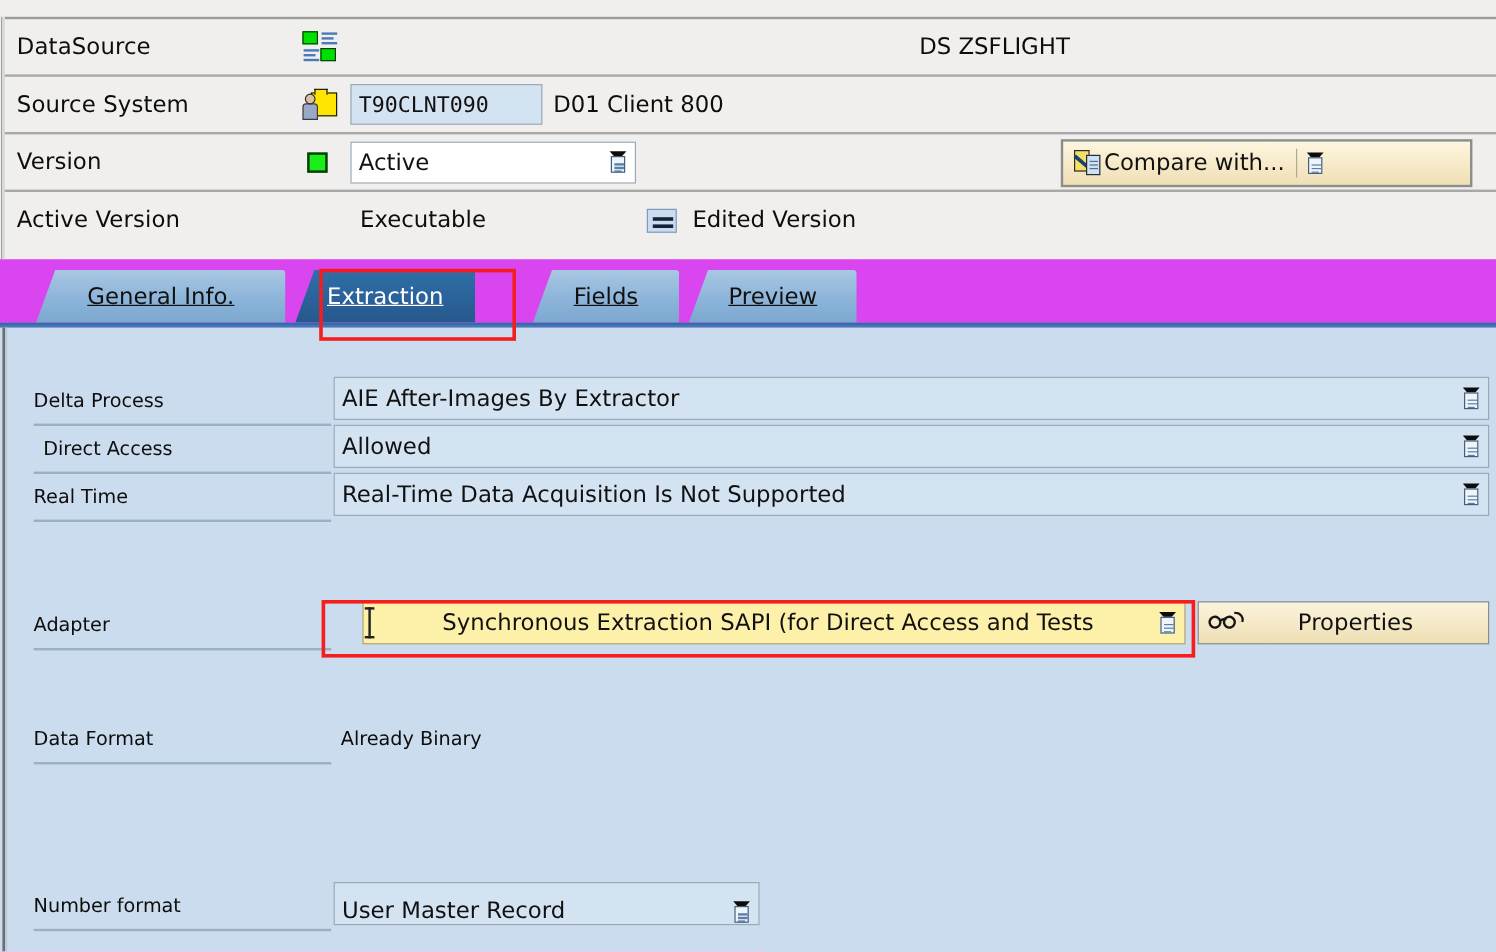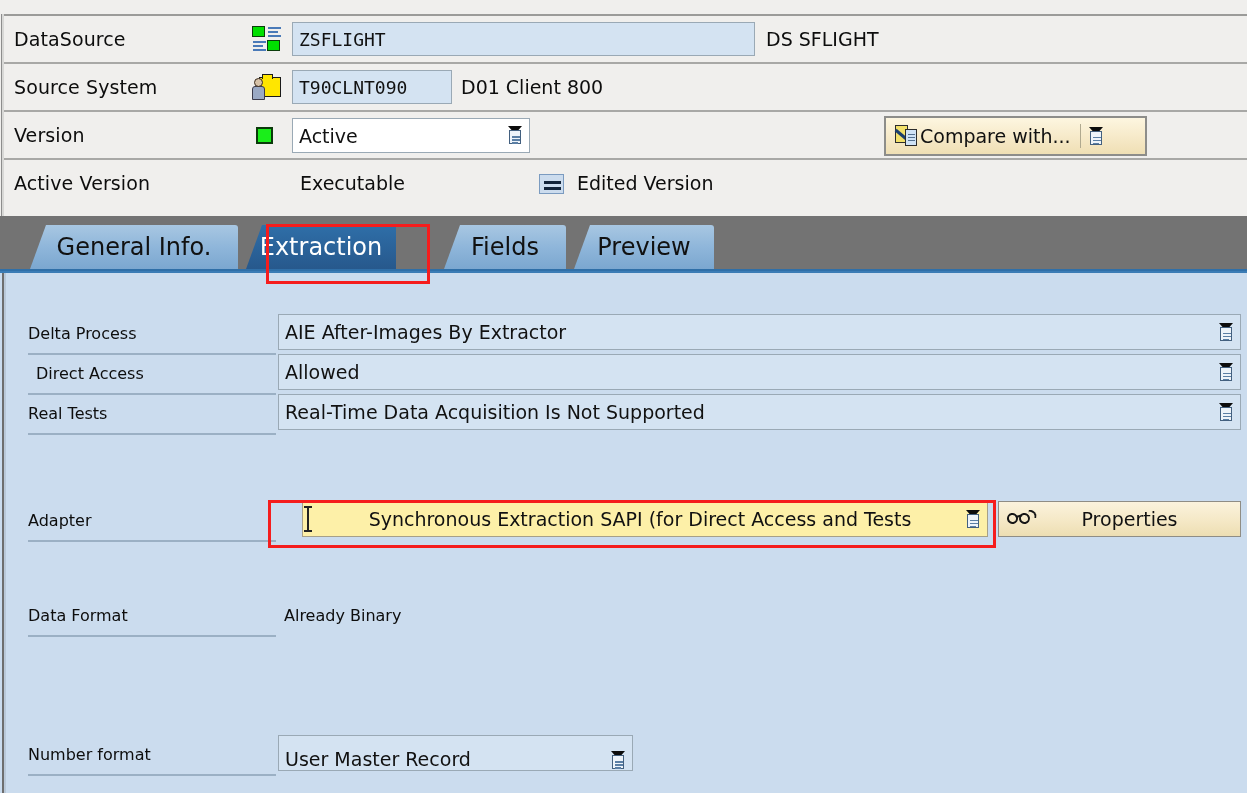--- a/index.html
+++ b/index.html
@@ -6,21 +6,21 @@
   html, body {
     margin: 0; padding: 0;
     width: 1247px; height: 793px;
     overflow: hidden;
     background: #ffffff;
     font-family: "DejaVu Sans", "Liberation Sans", sans-serif;
   }
   #app {
     position: relative;
     width: 1247px; height: 793px;
-    background: #737373;
+    background: #d946ef;
   }
 
   
   .hdr {
     position: absolute;
     left: 0; top: 0; width: 1247px; height: 216px;
     background: #f0efed;
   }
   .hdr-left-border {
     position: absolute; left: 1px; top: 14px; width: 3px; height: 202px;
@@ -193,21 +193,21 @@
   }
   .tab.inactive .shape {
     background: linear-gradient(to bottom, #a8c7e2 0%, #8fb6da 50%, #7ba7d0 100%);
     clip-path: polygon(16px 0, 100% 0, 100% 100%, 0 100%);
   }
   .tab.active .shape {
     background: linear-gradient(to bottom, #2f6fa8 0%, #2a6299 55%, #27588c 100%);
     clip-path: polygon(16px 0, 100% 0, 100% 100%, 0 100%);
   }
   .tab .lbl {
-    position: relative; z-index: 2; font-size: 24px; white-space: nowrap;
+    position: relative; z-index: 2; font-size: 19px; white-space: nowrap; text-decoration: underline;
   }
   .tab.inactive .lbl { color: #111; }
   .tab.active .lbl { color: #ffffff; }
 
   .tab-underline {
     position: absolute; left: 0; top: 269px; width: 1247px; height: 4px;
     background: linear-gradient(to bottom, #2f6fa8 0 2px, #3b7cb5 2px 4px);
   }
 
   
@@ -299,22 +299,21 @@
               <span></span>
             </i>
           <i class="ico-ds-lines b">
               <span></span>
               <span></span>
               <span></span>
             </i>
           <i class="ico-ds-sq b"></i>
         </div>
       </div>
-      <div class="fld mono" style="left:288px; top:6px; width:463px; height:34px;">ZSFLIGHT</div>
-      <div class="plaintext" style="left:762px; top:12px;">DS SFLIGHT</div>
+      <div class="plaintext" style="left:762px; top:12px;">DS ZSFLIGHT</div>
     </div>
 
     <div class="hdr-row r2">
       <div class="hdr-label">Source System</div>
       <div class="icon-slot">
         <div class="ico-srcsys">
           <div class="ico-folder"></div>
           <div class="ico-person-body"></div>
           <div class="ico-person-head"></div>
         </div>
@@ -331,21 +330,21 @@
         <span class="dd">
           <span class="tri"></span>
           <span class="sheet">
               <i></i>
               <i></i>
               <i></i>
             </span>
         </span>
       </div>
 
-      <div class="btn-compare" style="left:880px; top:4px; width:263px; height:40px;">
+      <div class="btn-compare" style="left:880px; top:4px; width:343px; height:40px;">
         <span class="ico-compare">
           <span class="ico-cmp-doc"></span>
           <span class="ico-cmp-pen"></span>
           <span class="ico-cmp-doc2">
               <i></i>
               <i></i>
               <i></i>
             </span>
         </span>
         <span>Compare with...</span>
@@ -417,21 +416,21 @@
         <span class="dd">
           <span class="tri"></span>
             <span class="sheet">
               <i></i>
               <i></i>
               <i></i>
             </span>
         </span>
       </div>
 
-      <div class="field-label" style="left:22px; top:131px;">Real Tests</div>
+      <div class="field-label" style="left:22px; top:131px;">Real Time</div>
       <div class="row-rule" style="left:22px; top:160px; width:248px;"></div>
       <div class="fld" style="left:272px; top:121px; width:963px; height:36px;">
         <span style="flex:1">Real-Time Data Acquisition Is Not Supported</span>
         <span class="dd">
           <span class="tri"></span>
             <span class="sheet">
               <i></i>
               <i></i>
               <i></i>
             </span>

